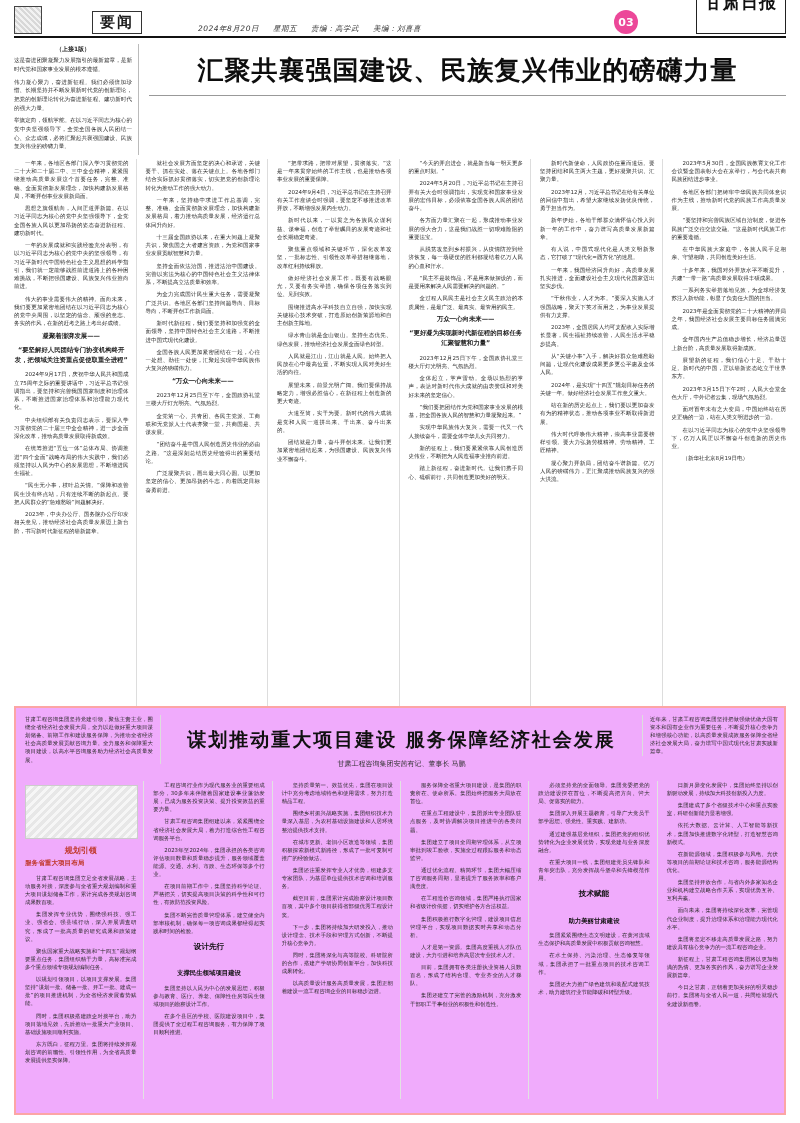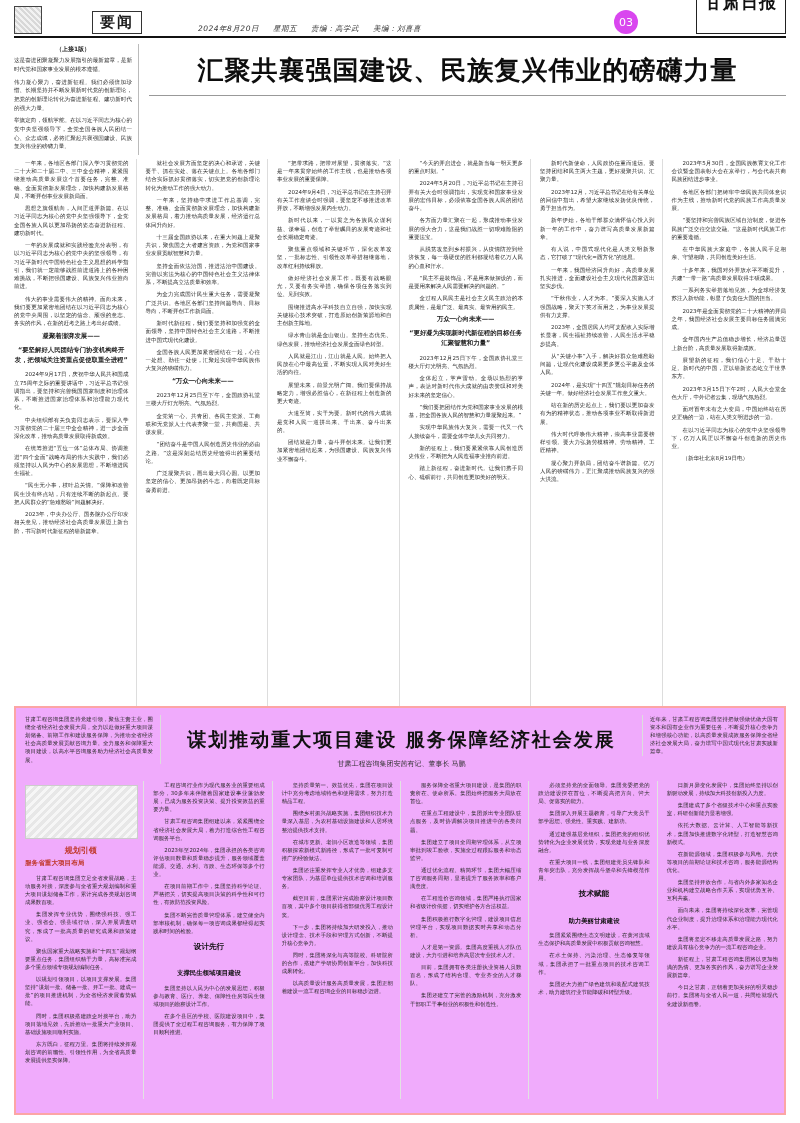--- a/index.html
+++ b/index.html
@@ -30,22 +30,22 @@
   }
   .mh-section{
     font-size:15px;font-weight:bold;letter-spacing:2px;
     border:1px solid #333;padding:1px 7px;margin-right:12px;
     font-family:"DejaVu Sans","Liberation Sans",sans-serif;
   }
   .mh-meta{font-size:7.5px;color:#333;letter-spacing:.5px;display:flex;gap:14px;font-style:italic;}
   .mh-spacer{flex:1 1 auto;}
   .mh-pageno{
     width:24px;height:24px;border-radius:50%;
-    background:#d946ef;color:#fff;
-    font-size:11px;font-weight:normal;
+    background:#ec4899;color:#fff;
+    font-size:11px;font-weight:bold;
     display:flex;align-items:center;justify-content:center;
     margin-right:14px;
   }
   .mh-title{
     font-size:17px;font-weight:bold;letter-spacing:1px;
     color:#111;
     border:1px solid #222;padding:19px 8px;
   }
 
   

